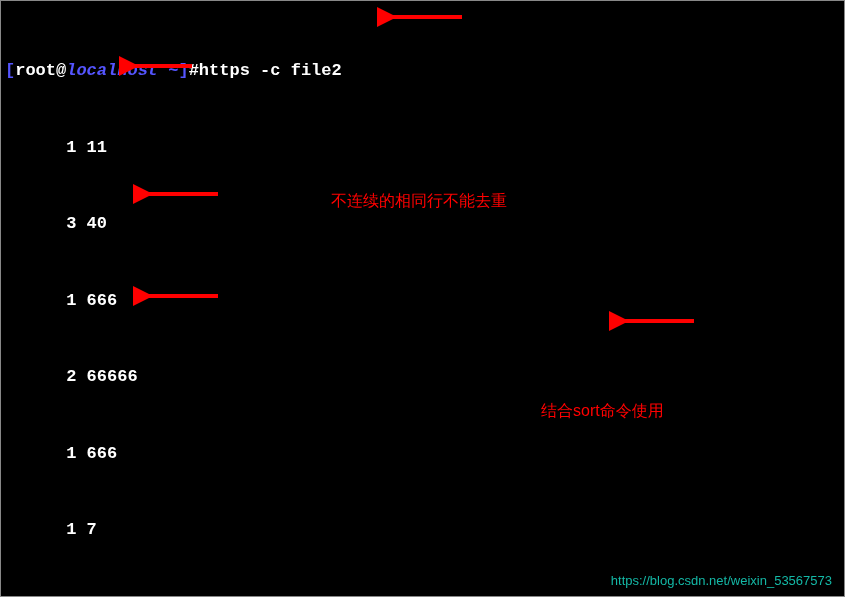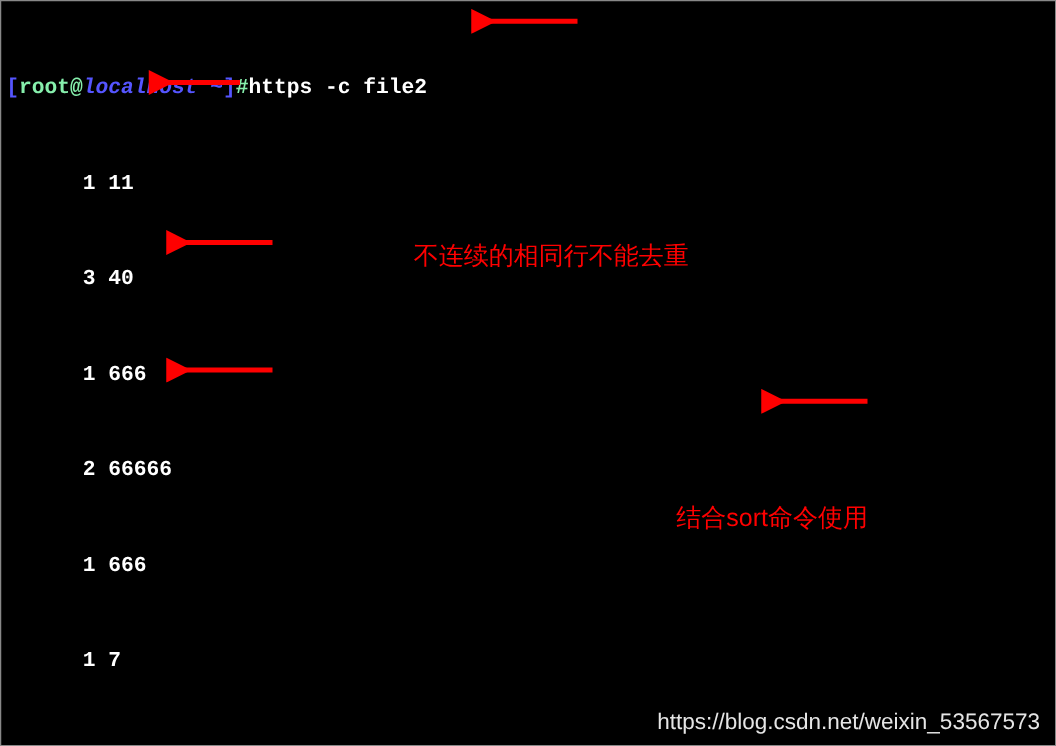--- a/index.html
+++ b/index.html
@@ -24,21 +24,21 @@
       line-height: 1.5;
     }
     .line {
       position: relative;
       height: 25.5px;
     }
     .prompt-bracket {
       color: #5555ff;
     }
     .prompt-root {
-      color: #86efac;
+      color: #ffffff;
     }
     .prompt-host {
       color: #5555ff;
       font-style: italic;
     }
     .prompt-tilde {
       color: #5555ff;
     }
     .command {
       color: #ffffff;
@@ -49,31 +49,31 @@
     .arrow {
       position: absolute;
       pointer-events: none;
     }
     .arrow svg {
       display: block;
     }
     .annotation {
       color: #ff0000;
       position: absolute;
-      font-size: 20px;
+      font-size: 16px;
       font-weight: normal;
       font-family: sans-serif;
     }
     .watermark {
       position: absolute;
       bottom: 8px;
       right: 12px;
-      color: #e5e5e5;
+      color: #14b8a6;
       font-family: sans-serif;
-      font-size: 18px;
+      font-size: 13px;
       font-weight: normal;
     }
   </style>
 </head>
 <body>
 
 <div class="terminal">
   <div class="line"><span class="prompt-bracket">[</span><span class="prompt-root">root</span><span class="prompt-root">@</span><span class="prompt-host">localhost</span><span class="prompt-host"> </span><span class="prompt-tilde">~</span><span class="prompt-bracket">]</span><span class="prompt-root">#</span><span class="command">https -c file2</span></div>
   <div class="line output">      1 11</div>
   <div class="line output">      3 40</div>

